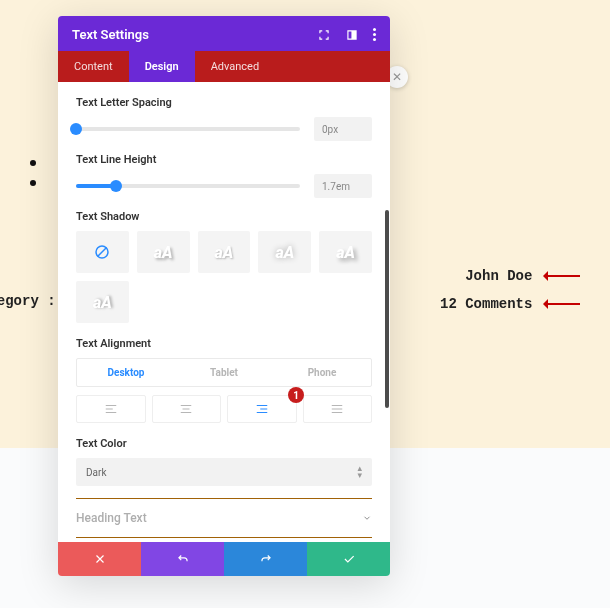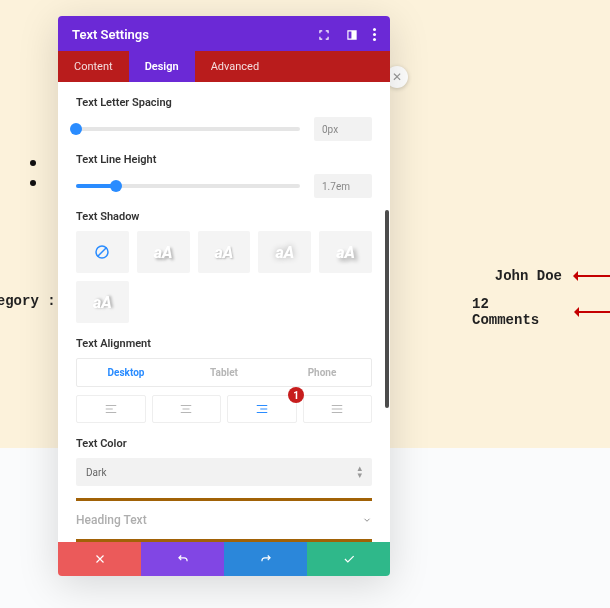--- a/index.html
+++ b/index.html
@@ -21,21 +21,21 @@
     position: absolute; left: -20px; top: 293px;
     font-family: "Courier New", monospace; font-weight: bold;
     font-size: 14px; color: #222;
   }
   .dots {
     position: absolute; left: 30px; top: 160px;
     display: flex; flex-direction: column; gap: 14px;
   }
   .dot { width: 6px; height: 6px; background: #111; border-radius: 50%; }
   .right-labels {
-    position: absolute; left: 472px; top: 268px;
+    position: absolute; left: 440px; top: 268px;
     display: flex; flex-direction: column; gap: 12px;
   }
   .rlabel {
     font-family: "Courier New", monospace; font-weight: bold;
     font-size: 14px; color: #222; display: flex; align-items: center; gap: 12px;
     justify-content: flex-end;
   }
   .arrow {
     width: 36px; height: 2px; background: #c40000; position: relative;
   }
@@ -154,21 +154,21 @@
 
   .select {
     width: 100%; height: 28px; background: #f2f2f2; border-radius: 2px;
     display: flex; align-items: center; justify-content: space-between;
     padding: 0 10px; font-size: 10px; color: #666; cursor: pointer;
     margin-bottom: 12px;
   }
   .caret { font-size: 9px; color: #999; line-height:7px; }
 
   .accordion {
-    border-top: 3px solid #a16207; padding: 12px 0; font-size: 12px; color: #aeaeae;
+    border-top: 1px solid #a16207; padding: 12px 0; font-size: 12px; color: #aeaeae;
     display: flex; align-items: center; justify-content: space-between;
     cursor: pointer; font-weight: 500;
   }
   .chev { width: 10px; height: 10px; }
 
   
   .modal-footer {
     display: grid; grid-template-columns: repeat(4,1fr); height: 34px;
   }
   .fbtn {

